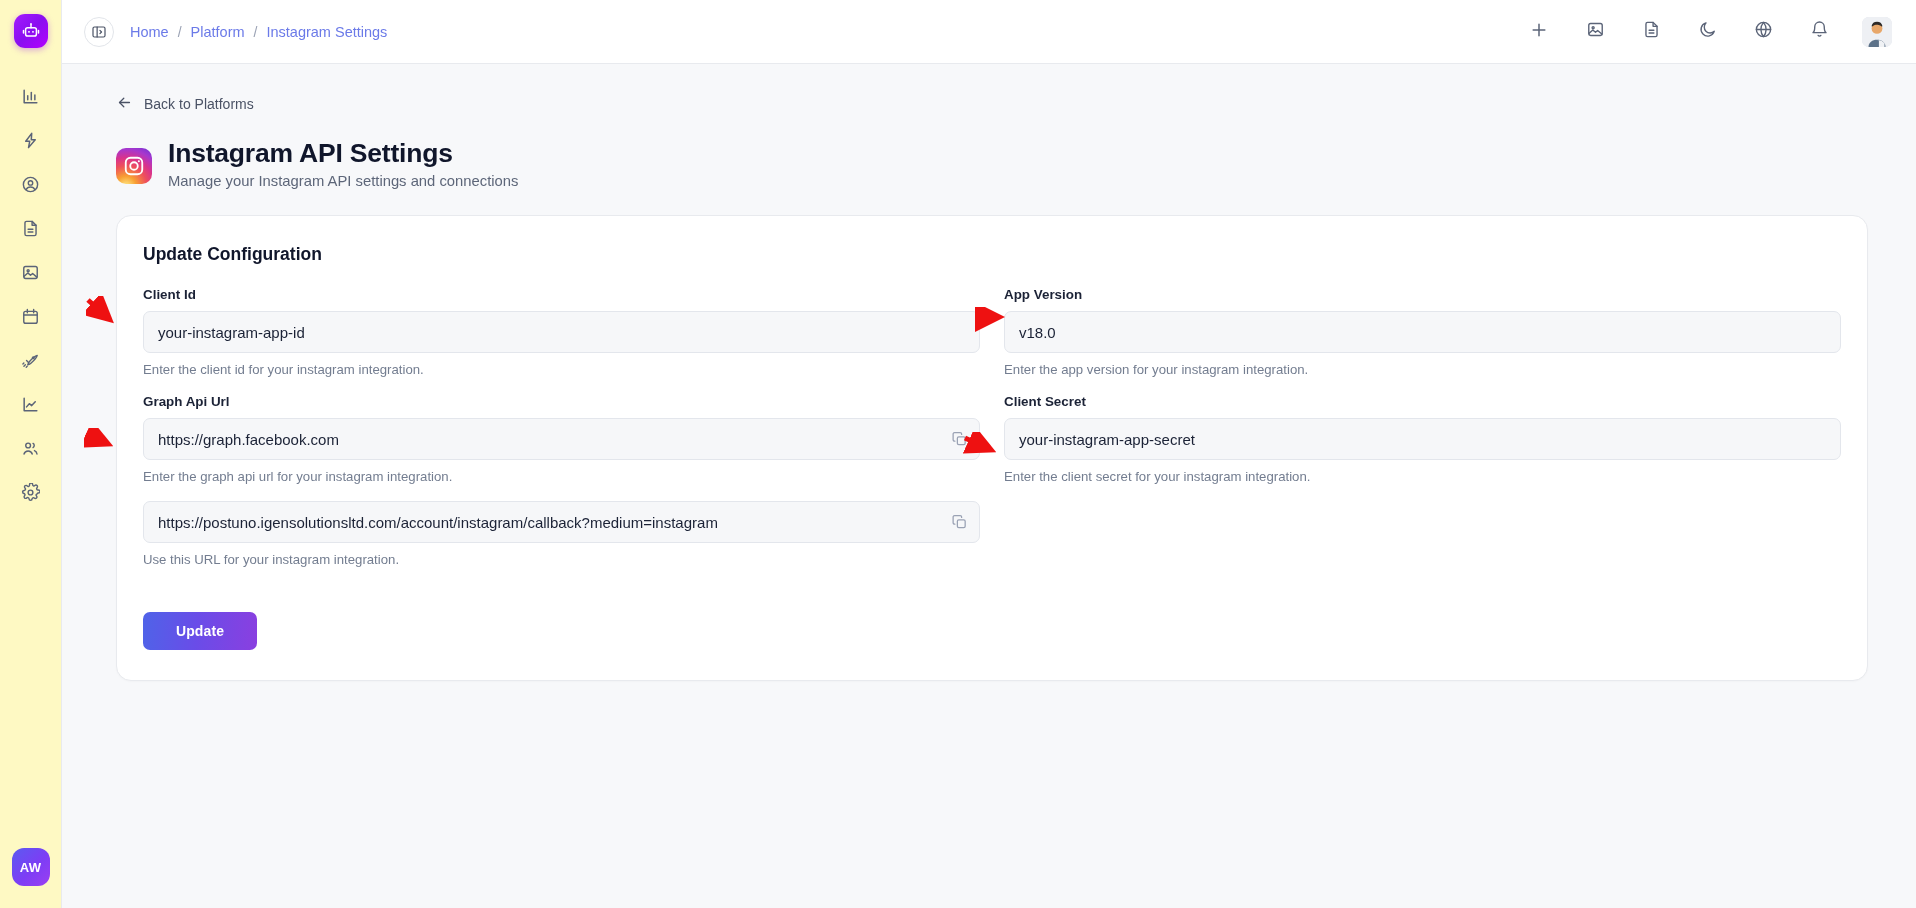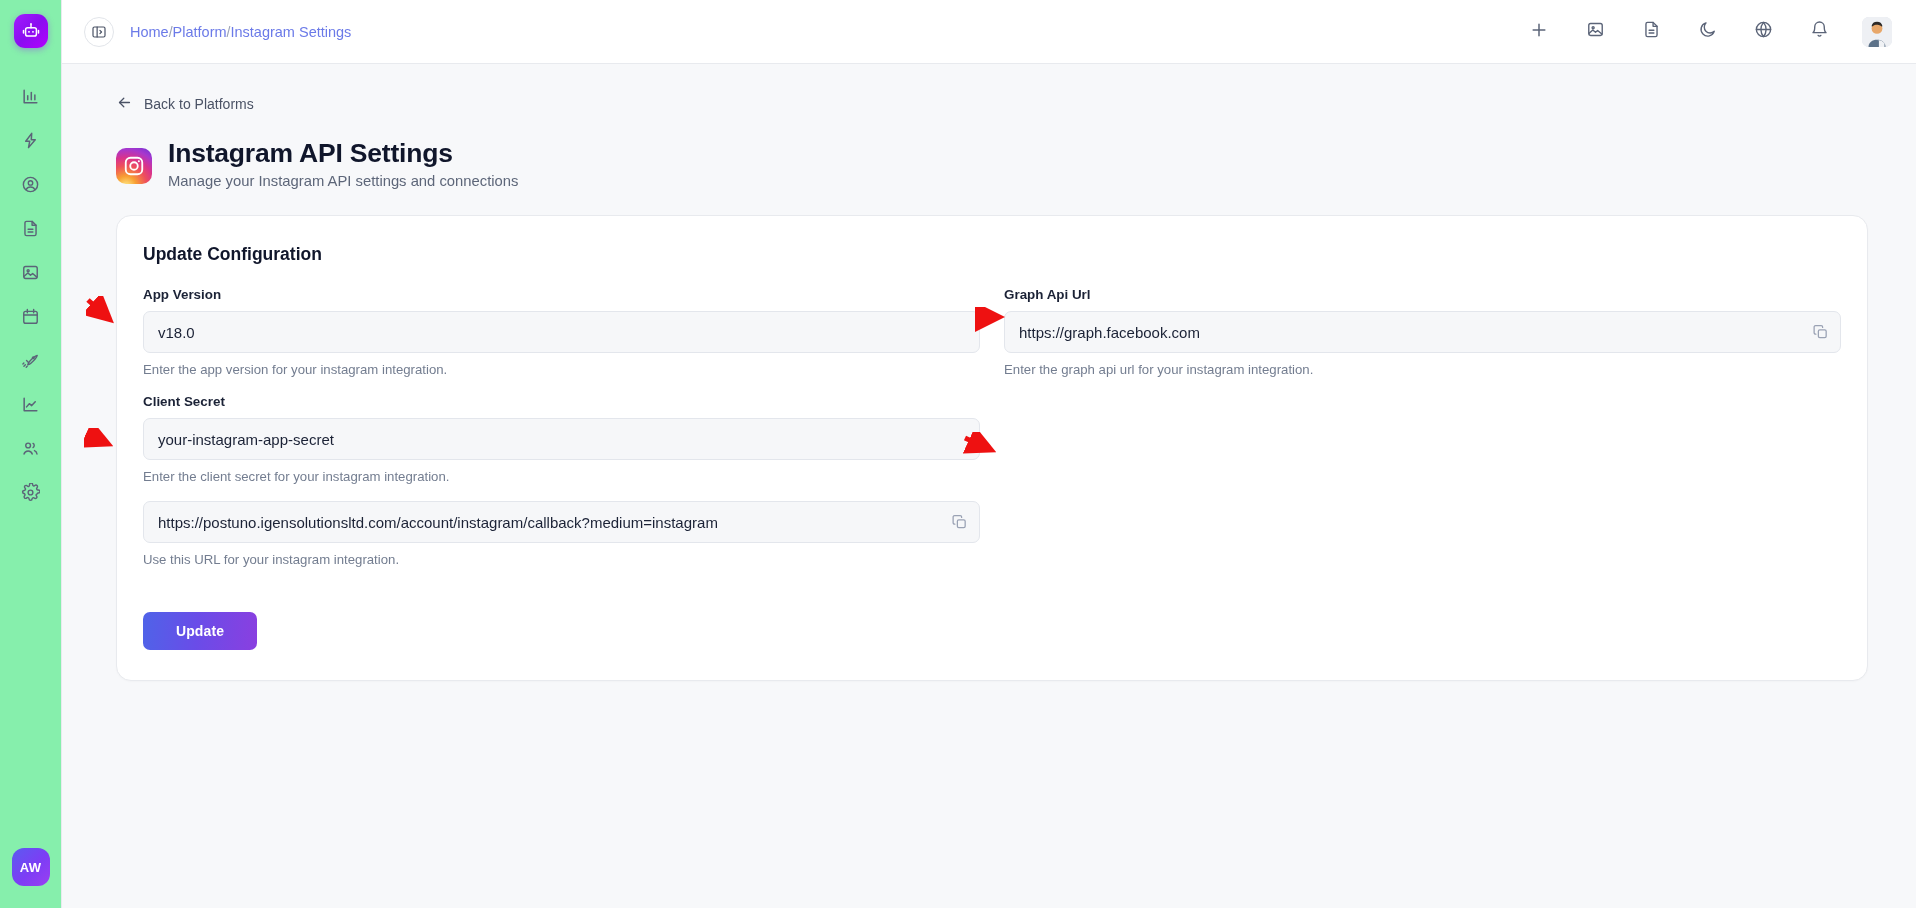--- a/index.html
+++ b/index.html
@@ -7,21 +7,21 @@
     width: 1916px; height: 908px;
     font-family: "Liberation Sans", sans-serif;
     background: #f7f8fa;
     overflow: hidden;
   }
   .app { position: relative; width: 1916px; height: 908px; display: flex; }
 
   
   .sidebar {
     width: 62px; height: 908px;
-    background: #86efac;
+    background: #fef9c3;
     border-right: 1px solid #e8eaee;
     display: flex; flex-direction: column; align-items: center;
     flex: 0 0 62px;
   }
   .brand-logo {
     width: 34px; height: 34px; margin-top: 14px;
     border-radius: 11px;
     background: linear-gradient(135deg, #a21bff 0%, #8a0ef0 50%, #b400ff 100%);
     display: flex; align-items: center; justify-content: center;
     box-shadow: 0 2px 6px rgba(150,20,240,.35);
@@ -52,21 +52,21 @@
     border-bottom: 1px solid #e8eaee;
     display: flex; align-items: center;
     padding: 0 24px 0 22px;
   }
   .panel-toggle {
     width: 30px; height: 30px; border-radius: 50%;
     border: 1px solid #e2e5ea; background: #fff;
     display: flex; align-items: center; justify-content: center;
     color: #4a5265; cursor: pointer; flex: 0 0 30px;
   }
-  .breadcrumb { display: flex; align-items: center; margin-left: 16px; }
+  .breadcrumb { display: flex; align-items: center; margin-left: 16px; gap: 9px; }
   .crumb {
     font-size: 14.5px; color: #6b7ae8; cursor: pointer;
     font-family: "Liberation Sans", sans-serif;
   }
   .crumb.current { color: #6b7ae8; }
   .crumb-sep { font-size: 14px; color: #9aa2b4; }
   .topbar-spacer { flex: 1; }
   .top-actions { display: flex; align-items: center; gap: 30px; }
   .icon-btn {
     width: 26px; height: 26px; color: #5b6478;
@@ -373,20 +373,27 @@
           <h1 class="page-title">Instagram API Settings</h1>
           <p class="page-sub">Manage your Instagram API settings and connections</p>
         </div>
       </div>
 
       <section class="card">
         <h2 class="card-title">Update Configuration</h2>
 
         <div class="grid">
 
+          <div class="field">
+            <label class="flabel">Client Id</label>
+            <div class="input-wrap">
+              <input class="finput no-copy" type="text" value="your-instagram-app-id" style="">
+            </div>
+            <span class="fhelp">Enter the client id for your instagram integration.</span>
+          </div>
 
           <div class="field">
             <label class="flabel">App Version</label>
             <div class="input-wrap">
               <input class="finput no-copy" type="text" value="v18.0" style="">
             </div>
             <span class="fhelp">Enter the app version for your instagram integration.</span>
           </div>
 
           <div class="field">

